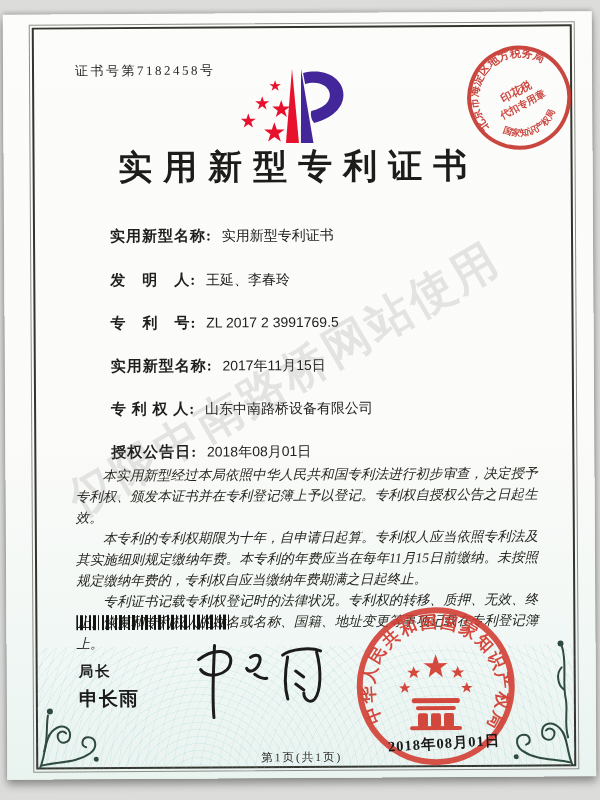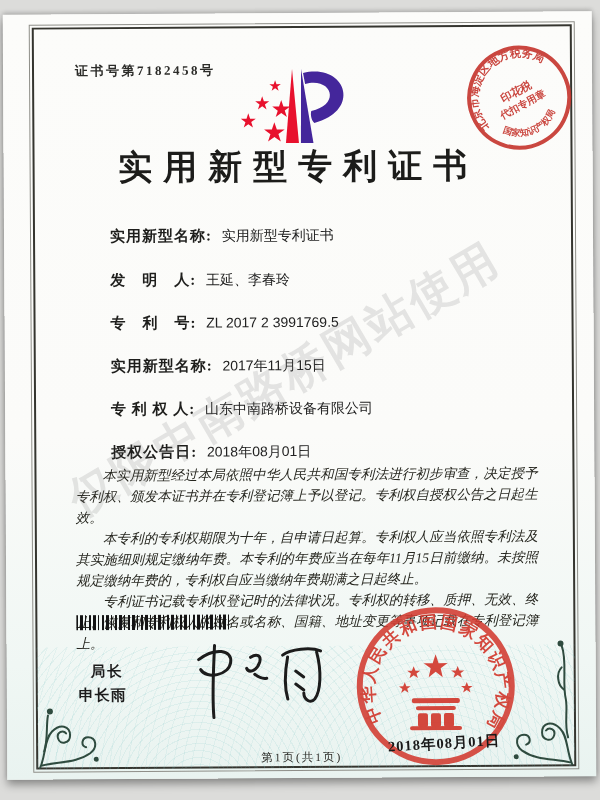--- a/index.html
+++ b/index.html
@@ -12,36 +12,36 @@
     box-shadow:0 5px 9px rgba(0,0,0,.38), 0 -2px 4px rgba(0,0,0,.18);
   }
   .frame { position:absolute; left:26px; right:17px; top:10px; bottom:7px; border:1px solid #8e8e88; }
   .frame-inner { position:absolute; inset:2px; border:2px solid #35352f; }
   .guilloche {
     position:absolute; left:30px; right:21px; bottom:10px; height:122px;
     background:
       repeating-radial-gradient(circle at 30% 120%, rgba(120,195,195,.14) 0 1px, transparent 1px 7px),
       repeating-radial-gradient(circle at 75% 130%, rgba(120,195,195,.12) 0 1px, transparent 1px 9px);
   }
-  .cert-no { position:absolute; left:72px; top:48px; font-size:13px; letter-spacing:2.5px; color:#2b2b28; font-weight:bold; }
+  .cert-no { position:absolute; left:72px; top:48px; font-size:13px; letter-spacing:2.5px; color:#2b2b28; font-weight:normal; }
   .logo { position:absolute; left:225px; top:50px; }
   .tax-stamp { position:absolute; left:460px; top:30px; transform:rotate(-28deg); opacity:.9; }
   .title { position:absolute; left:0; top:131px; width:100%; text-align:center;
            font-size:34px; font-weight:bold; letter-spacing:11px; color:#1c1c1a; }
   .field { position:absolute; left:70px; font-size:14.5px; white-space:nowrap; color:#1e1e1c; }
   .field .lbl { font-weight:bold; font-family:Liberation Serif, serif; font-size:15px; letter-spacing:1px;margin-left:36px; }
   .field .val { font-family:"Liberation Sans", sans-serif; font-size:14px; margin-left:6px; color:#222; }
   .f0{top:213px}.f1{top:257px}.f2{top:300px}.f3{top:343px}.f4{top:386px}.f5{top:429px}
   .body-text { position:absolute; left:70px; width:462px; top:451px; font-size:13.5px; line-height:21px;
                text-align:justify; color:#26261f; font-style:italic; }
   .body-text p { text-indent:2em; }
   .barcode { position:absolute; left:70px; top:601px; width:155px; height:15px;
     background:repeating-linear-gradient(90deg,#141414 0 2px,transparent 2px 4px,#141414 4px 7px,transparent 7px 9px,#141414 9px 10px,transparent 10px 13px); }
-  .sig-title { position:absolute; left:72px; top:648px; font-size:14.5px; font-weight:bold; font-family:"Liberation Sans", sans-serif; letter-spacing:2px; color:#1c1c1c;margin-left:12px; }
-  .sig-name  { position:absolute; left:72px; top:672px; font-size:15px; font-weight:bold; font-family:"Liberation Sans", sans-serif; letter-spacing:1px; color:#1c1c1c; }
+  .sig-title { position:absolute; left:72px; top:648px; font-size:14.5px; font-weight:bold; font-family:"Liberation Sans", sans-serif; letter-spacing:2px; color:#1c1c1c; }
+  .sig-name  { position:absolute; left:72px; top:672px; font-size:19px; font-weight:bold; font-family:"Liberation Sans", sans-serif; letter-spacing:1px; color:#1c1c1c; }
   .signature-svg { position:absolute; left:178px; top:616px; }
   .seal { position:absolute; left:343px; top:590px; opacity:.93; }
   .seal-date { position:absolute; left:352px; top:722px; width:170px; text-align:center;
                font-size:14.5px; font-weight:bold; letter-spacing:1px; color:#191919; transform:rotate(-3deg); z-index:6; }
   .footer { position:absolute; left:0; top:737px; width:100%; text-align:center; font-size:11.5px; letter-spacing:2px; color:#2a2a26; }
   .watermark { position:absolute; left:52px; top:462px; transform:rotate(-30deg); transform-origin:0 0;
                font-size:46px; letter-spacing:3px; white-space:nowrap; color:rgba(110,110,112,.17);
                font-family:"Liberation Sans", sans-serif; font-weight:bold; z-index:5; pointer-events:none; }
   .orn { position:absolute; bottom:9px; z-index:2; }
   .orn-left { left:29px; }

